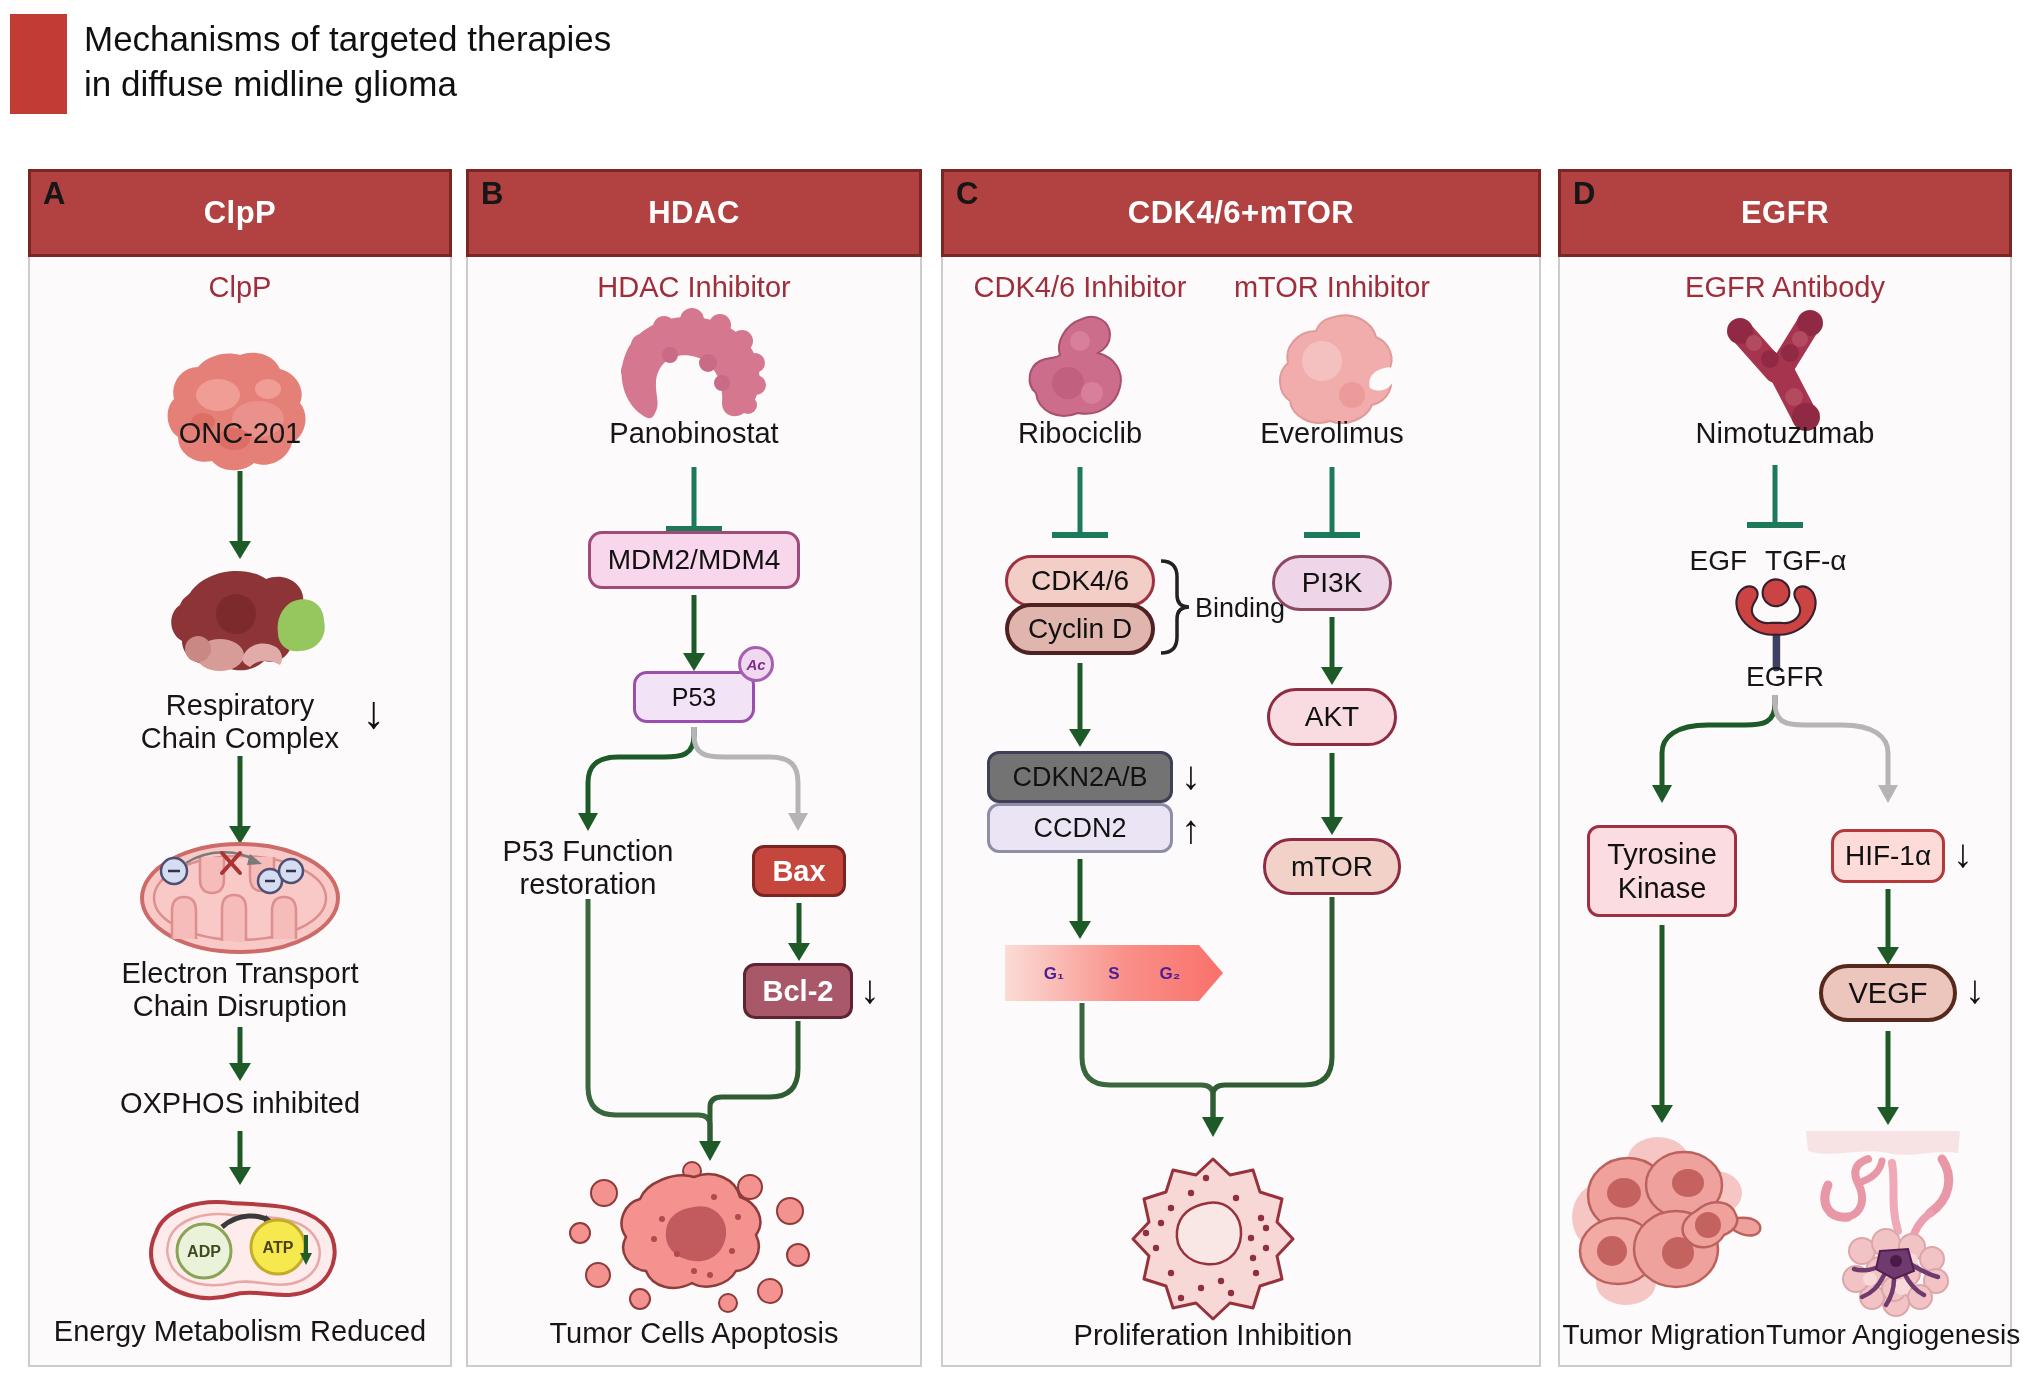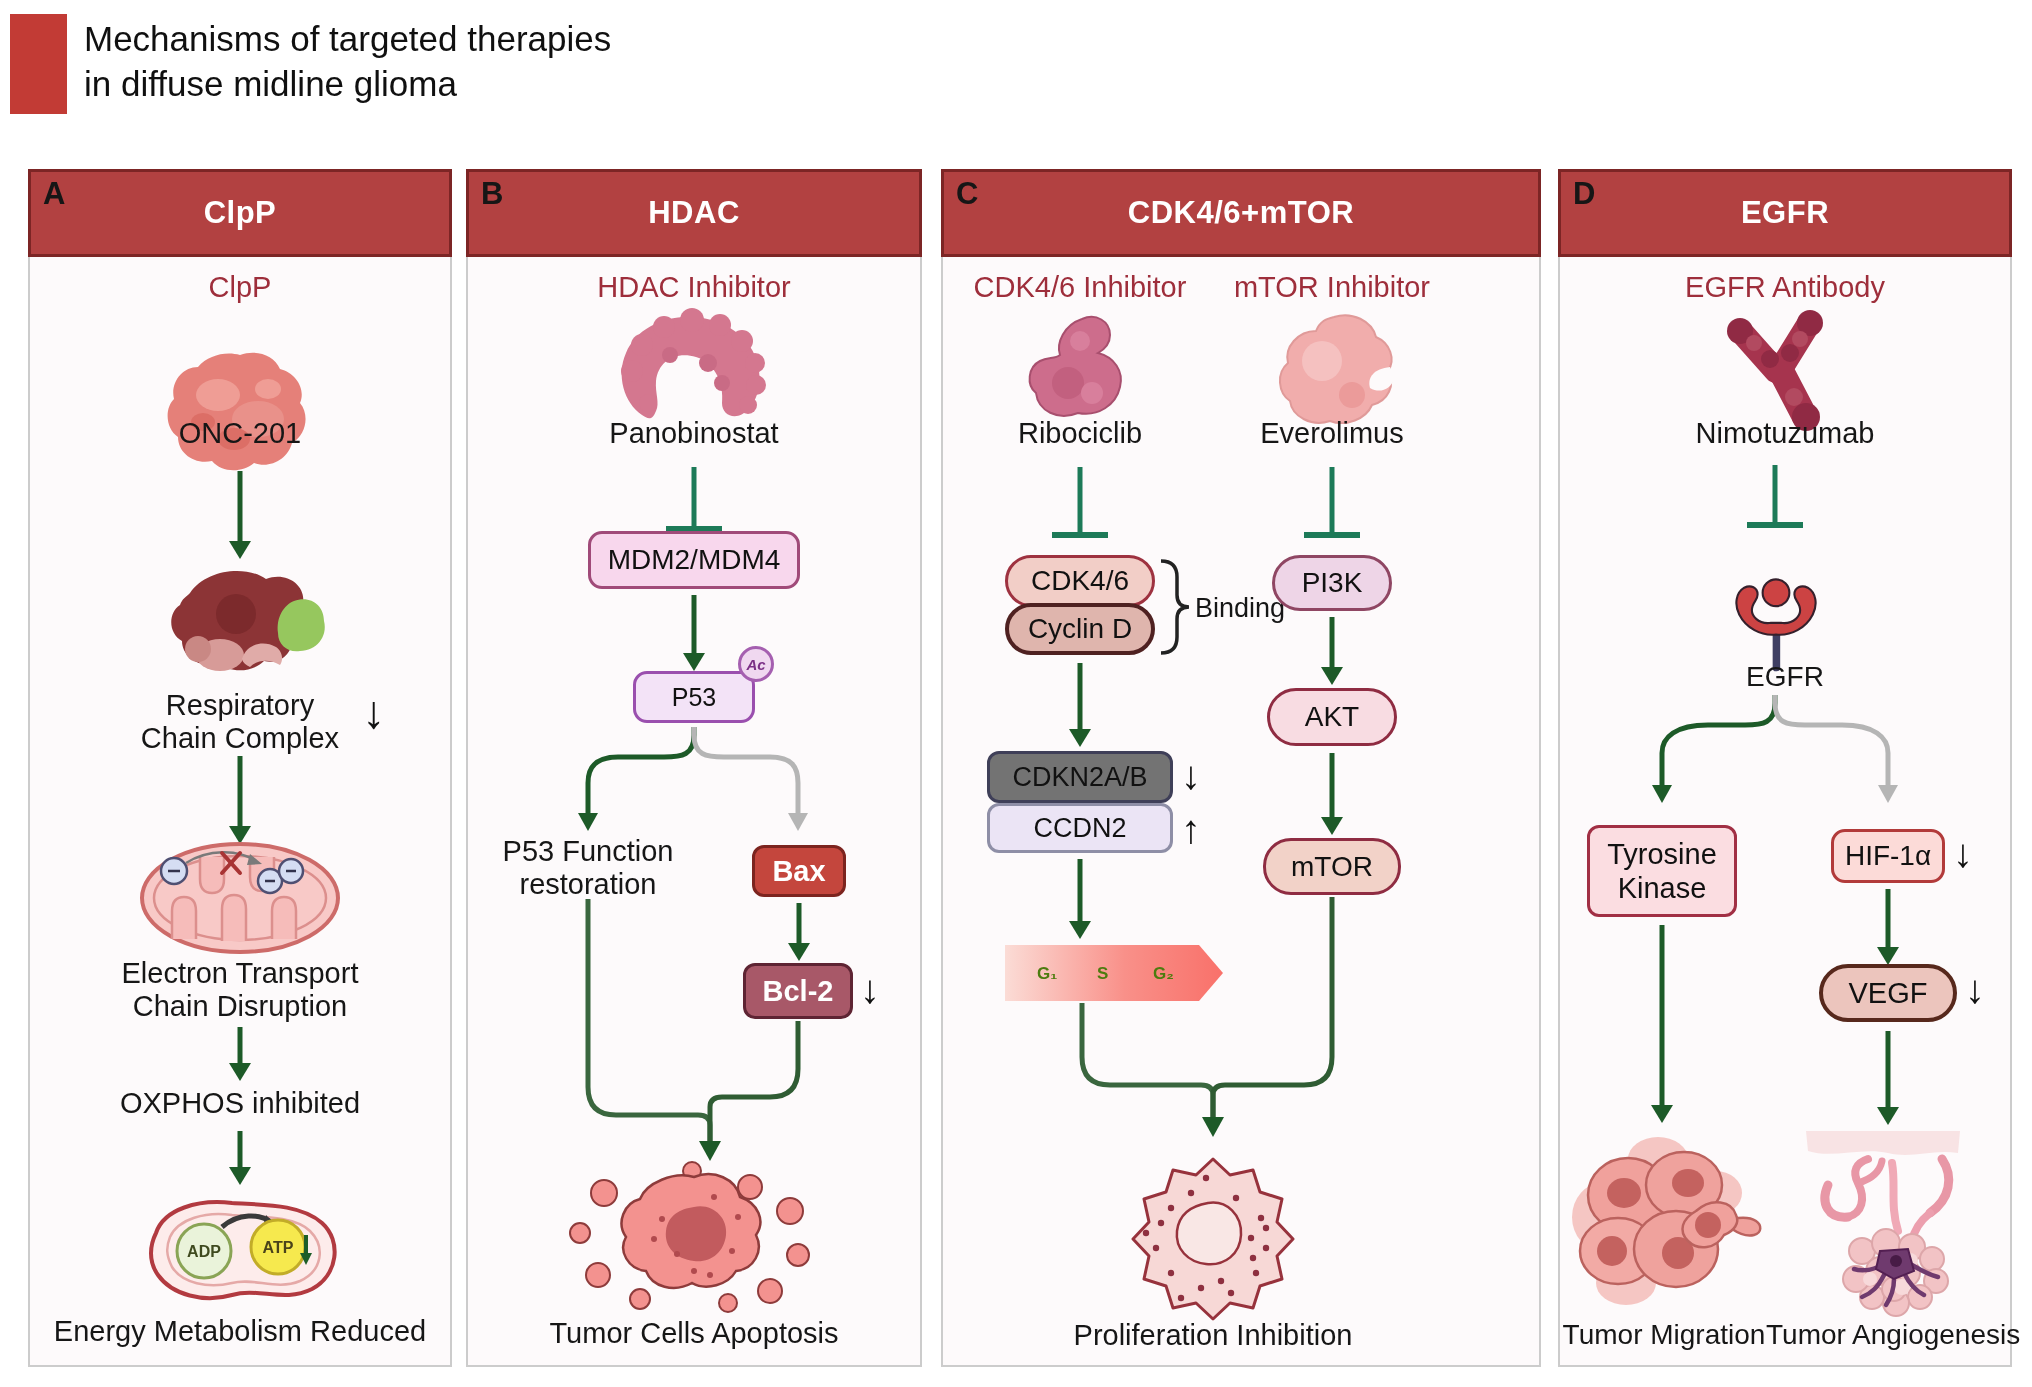--- a/index.html
+++ b/index.html
@@ -14,21 +14,21 @@
     border:2px solid #cccccc;border-top:none;box-sizing:border-box}
   .ctr{left:0;right:0;text-align:center}
   .lblred{color:#9e2e3b;font-size:29px}
   .lblblk{color:#161616;font-size:29px}
   .two{line-height:33px}
   .pbox{position:absolute;display:flex;align-items:center;justify-content:center;
     box-sizing:border-box;font-size:28px;color:#111;text-align:center}
   .sym{position:absolute;font-size:40px;color:#111;font-weight:600;line-height:1}
   .strip{position:absolute;background:linear-gradient(90deg,#fbdcd6 0%,#f99089 55%,#f9716a 100%);
     clip-path:polygon(0 0,89% 0,100% 50%,89% 100%,0 100%)}
-  .glab{position:absolute;font-size:17px;font-weight:bold;color:#4d7c0f;width:34px;}
+  .glab{position:absolute;font-size:17px;font-weight:bold;color:#4c1d95;width:34px;text-align:center}
   .acb{position:absolute;width:36px;height:36px;border-radius:50%;background:#f0d8f0;
     border:3px solid #a55fb0;box-sizing:border-box;display:flex;align-items:center;justify-content:center;
     font-size:15px;font-weight:bold;font-style:italic;color:#7b2f86}
   svg{display:block;overflow:visible}
   .t1{position:absolute;left:84px;top:16px;font-size:35px;line-height:45px;color:#101010}
 </style>
 </head>
 <body>
 
 <div class="abs" style="left:10px;top:14px;width:57px;height:100px;background:#c23b35"></div>
@@ -381,20 +381,24 @@
       <circle cx="90" cy="30" r="8" fill="#b24a60"></circle>
     <circle cx="84" cy="88" r="9" fill="#b24a60"></circle>
   </svg>
   <div class="abs ctr lblblk" style="top:248px">Nimotuzumab</div>
 
   <svg class="abs" style="left:183px;top:294px" width="68" height="70" viewBox="0 0 68 70">
     <line x1="34" y1="2" x2="34" y2="60" stroke="#1d7a58" stroke-width="5"></line>
     <line x1="6" y1="62" x2="62" y2="62" stroke="#1d7a58" stroke-width="6"></line>
   </svg>
 
+  <div class="abs" style="left:0;top:376px;width:420px;display:flex;justify-content:center;gap:18px">
+    <span class="lblblk" style="font-size:28px">EGF</span>
+    <span class="lblblk" style="font-size:28px">TGF-α</span>
+  </div>
 
   <svg class="abs" style="left:172px;top:402px" width="92" height="102" viewBox="0 0 104 122">
     <rect x="48" y="72" width="9" height="48" rx="4" fill="#3f3f63"></rect>
     <path d="M14,20 C4,26 2,40 8,52 C16,68 34,78 52,76 C70,78 88,68 96,52 C102,40 100,26 90,20 C82,16 74,20 74,28 C74,34 78,36 80,42 C84,54 72,64 58,62 L46,62 C32,64 20,54 24,42 C26,36 30,34 30,28 C30,20 22,16 14,20 Z" fill="#cc4343" stroke="#35202c" stroke-width="2.5"></path>
     <circle cx="52" cy="26" r="16" fill="#cc4343" stroke="#35202c" stroke-width="2.5"></circle>
   </svg>
   <div class="abs ctr lblblk" style="top:492px;font-size:28px">EGFR</div>
 
   <svg class="abs" style="left:0;top:524px" width="454" height="128" viewBox="0 0 454 128">
     <path d="M217,2 V10 C217,30 205,32 187,32 H150 C118,32 104,44 104,60 V92" fill="none" stroke="#1d5a28" stroke-width="5"></path>

